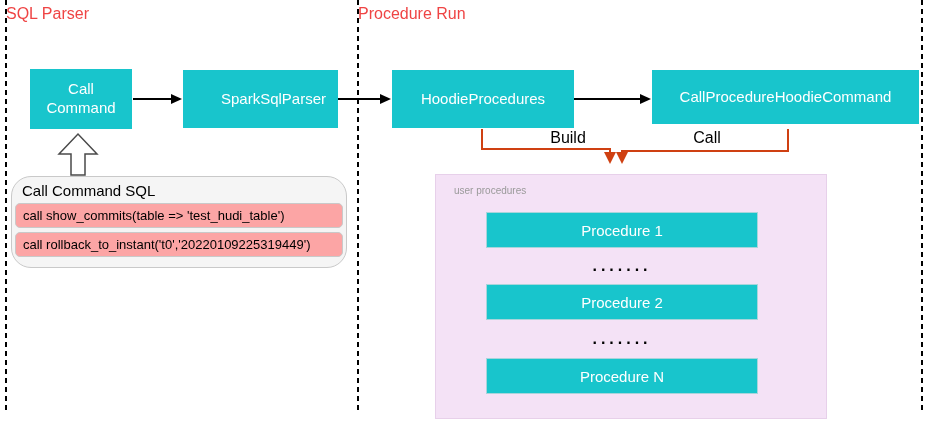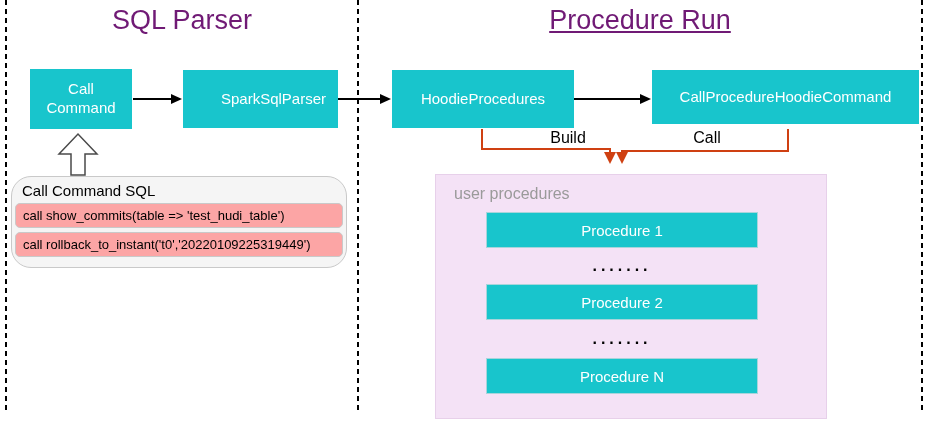--- a/index.html
+++ b/index.html
@@ -12,32 +12,32 @@
     --gray-text:#9a9a9a;
     --table-bg:#f5f5f5;
     --table-border:#c9c9c9;
   }
   *{margin:0;padding:0;box-sizing:border-box;}
   body{background:#ffffff;font-family:"Liberation Sans",sans-serif;}
   .canvas{position:relative;width:932px;height:443px;background:#ffffff;overflow:hidden;}
   .svg-layer{position:absolute;left:0;top:0;width:932px;height:443px;pointer-events:none;}
   .dashed-line{position:absolute;top:0;width:2px;height:412px;
     background:repeating-linear-gradient(to bottom,var(--line) 0 5px,transparent 5px 9px);}
-  .section-title{position:absolute;top:5px;font-size:27px;color:#701a75;text-align:center;}
+  .section-title{position:absolute;top:5px;font-size:16px;color:#ef4444;}
   .node{position:absolute;background:var(--teal);color:#ffffff;display:flex;
     align-items:center;justify-content:center;text-align:center;font-size:15px;line-height:1.25;}
   .edge-label{position:absolute;font-size:16px;color:#000;text-align:center;}
   .sql-table{position:absolute;left:11px;top:176px;width:336px;height:92px;
     background:var(--table-bg);border:1px solid var(--table-border);border-radius:20px;}
   .sql-table-header{font-size:15px;color:#000;padding:5px 10px 4px 10px;}
   .sql-row{margin:0 3px 4px 3px;background:#fca5a5;border:1px solid var(--table-border);
     border-radius:5px;padding:4px 7px;font-size:13px;color:#000;white-space:nowrap;overflow:hidden;}
   .user-procedures{position:absolute;left:435px;top:174px;width:392px;height:245px;
     background:var(--pink-bg);border:1px solid var(--pink-border);}
-  .user-procedures-label{position:absolute;left:18px;top:10px;font-size:16px;color:var(--gray-text);}
+  .user-procedures-label{position:absolute;left:18px;top:10px;font-size:10px;color:var(--gray-text);}
   .proc-box{position:absolute;left:50px;width:272px;height:36px;background:var(--teal);
     border:1px solid var(--proc-border);color:#ffffff;font-size:15px;
     display:flex;align-items:center;justify-content:center;}
   .proc-dots{position:absolute;left:50px;width:272px;text-align:center;
     font-size:16px;font-weight:700;letter-spacing:4px;color:#000;line-height:14px;}
 </style>
 </head>
 <body>
 
 <div class="canvas">
@@ -60,21 +60,21 @@
     <path d="M788,129 L788,151 L622,151 L622,162" stroke="#cf4012" style="stroke:var(--orange,#cf4012);" stroke-width="2" fill="none" marker-end="url(#mOrange)"></path>
 
     <polygon points="71,175 71,154 59,154 78,134 97,154 85,154 85,175" fill="#ffffff" stroke="#4a4a4a" stroke-width="1.5"></polygon>
   </svg>
 
   <div class="dashed-line" style="left:5px;"></div>
   <div class="dashed-line" style="left:357px;"></div>
   <div class="dashed-line" style="left:921px;"></div>
 
   <div class="section-title" style="left:6px;width:352px;">SQL Parser</div>
-  <div class="section-title" style="left:358px;width:564px;text-decoration:underline;">Procedure Run</div>
+  <div class="section-title" style="left:358px;width:564px;">Procedure Run</div>
 
   <div class="node" style="left:30px;top:69px;width:102px;height:60px;padding:0 12px;">Call Command</div>
   <div class="node" style="left:183px;top:70px;width:155px;height:58px;padding-left:26px;">SparkSqlParser</div>
   <div class="node" style="left:392px;top:70px;width:182px;height:58px;">HoodieProcedures</div>
   <div class="node" style="left:652px;top:70px;width:267px;height:54px;">CallProcedureHoodieCommand</div>
 
   <div class="edge-label" style="left:538px;top:129px;width:60px;">Build</div>
   <div class="edge-label" style="left:679px;top:129px;width:56px;">Call</div>
 
   <div class="sql-table">

